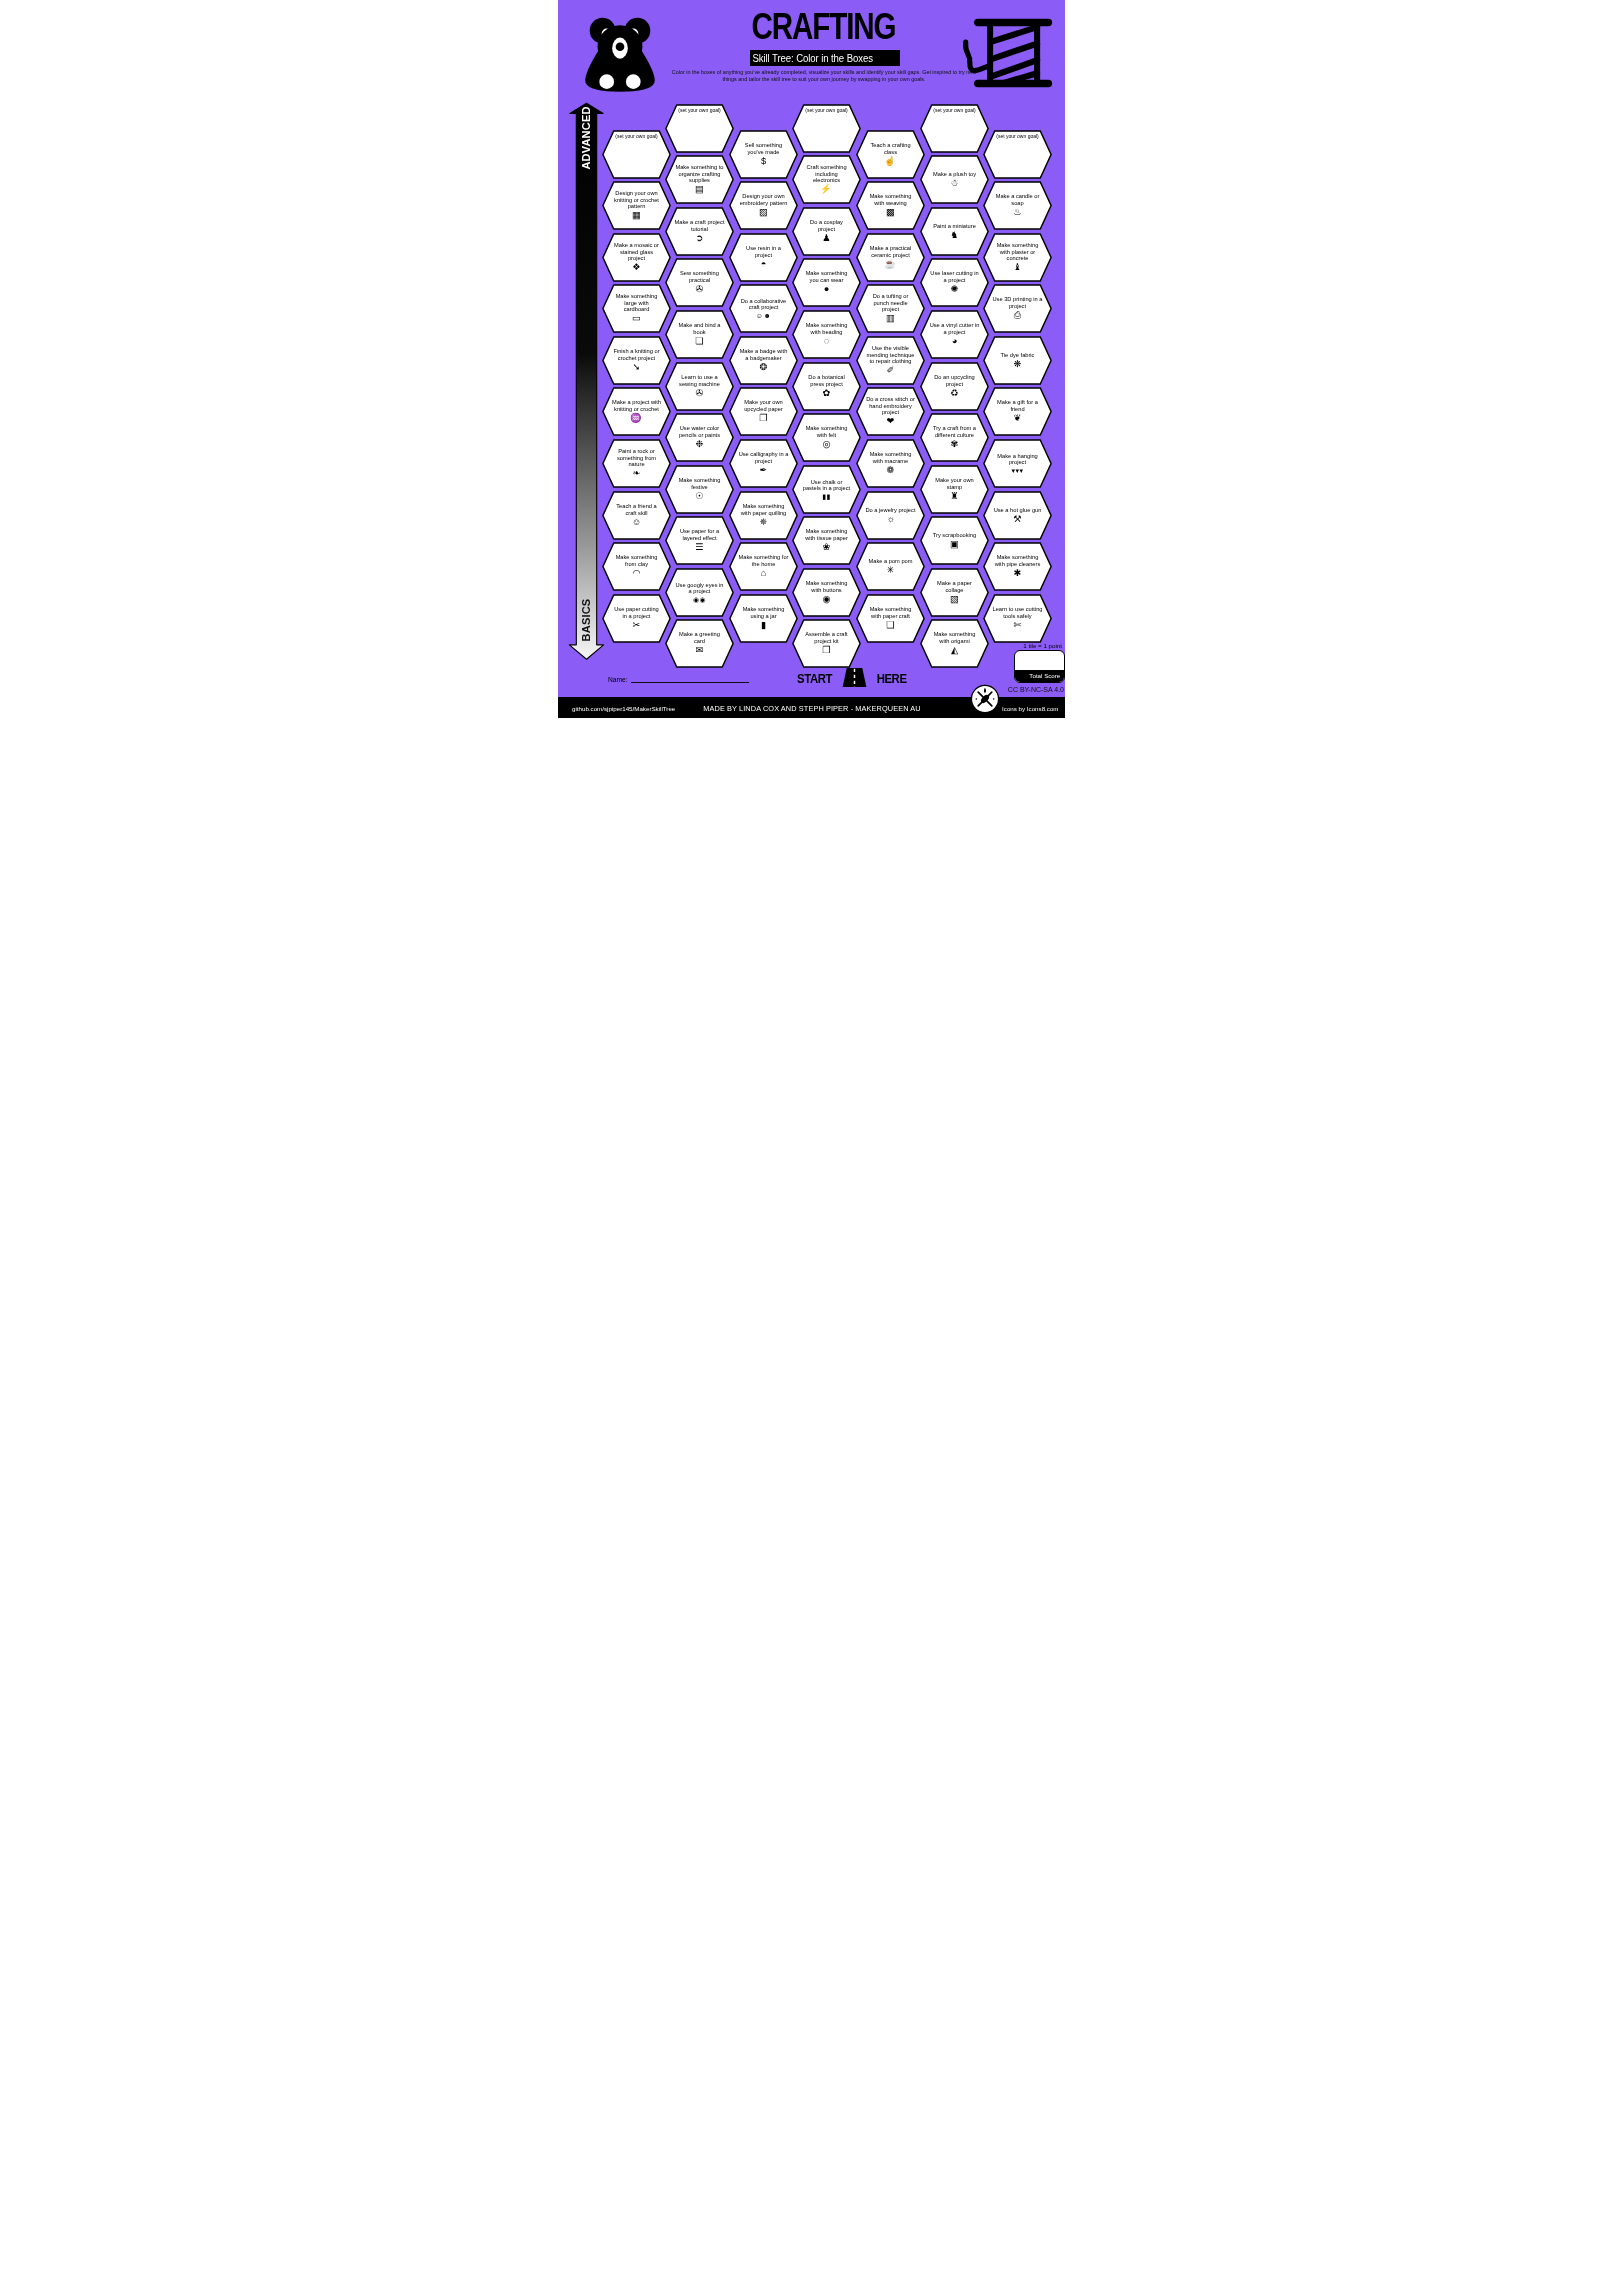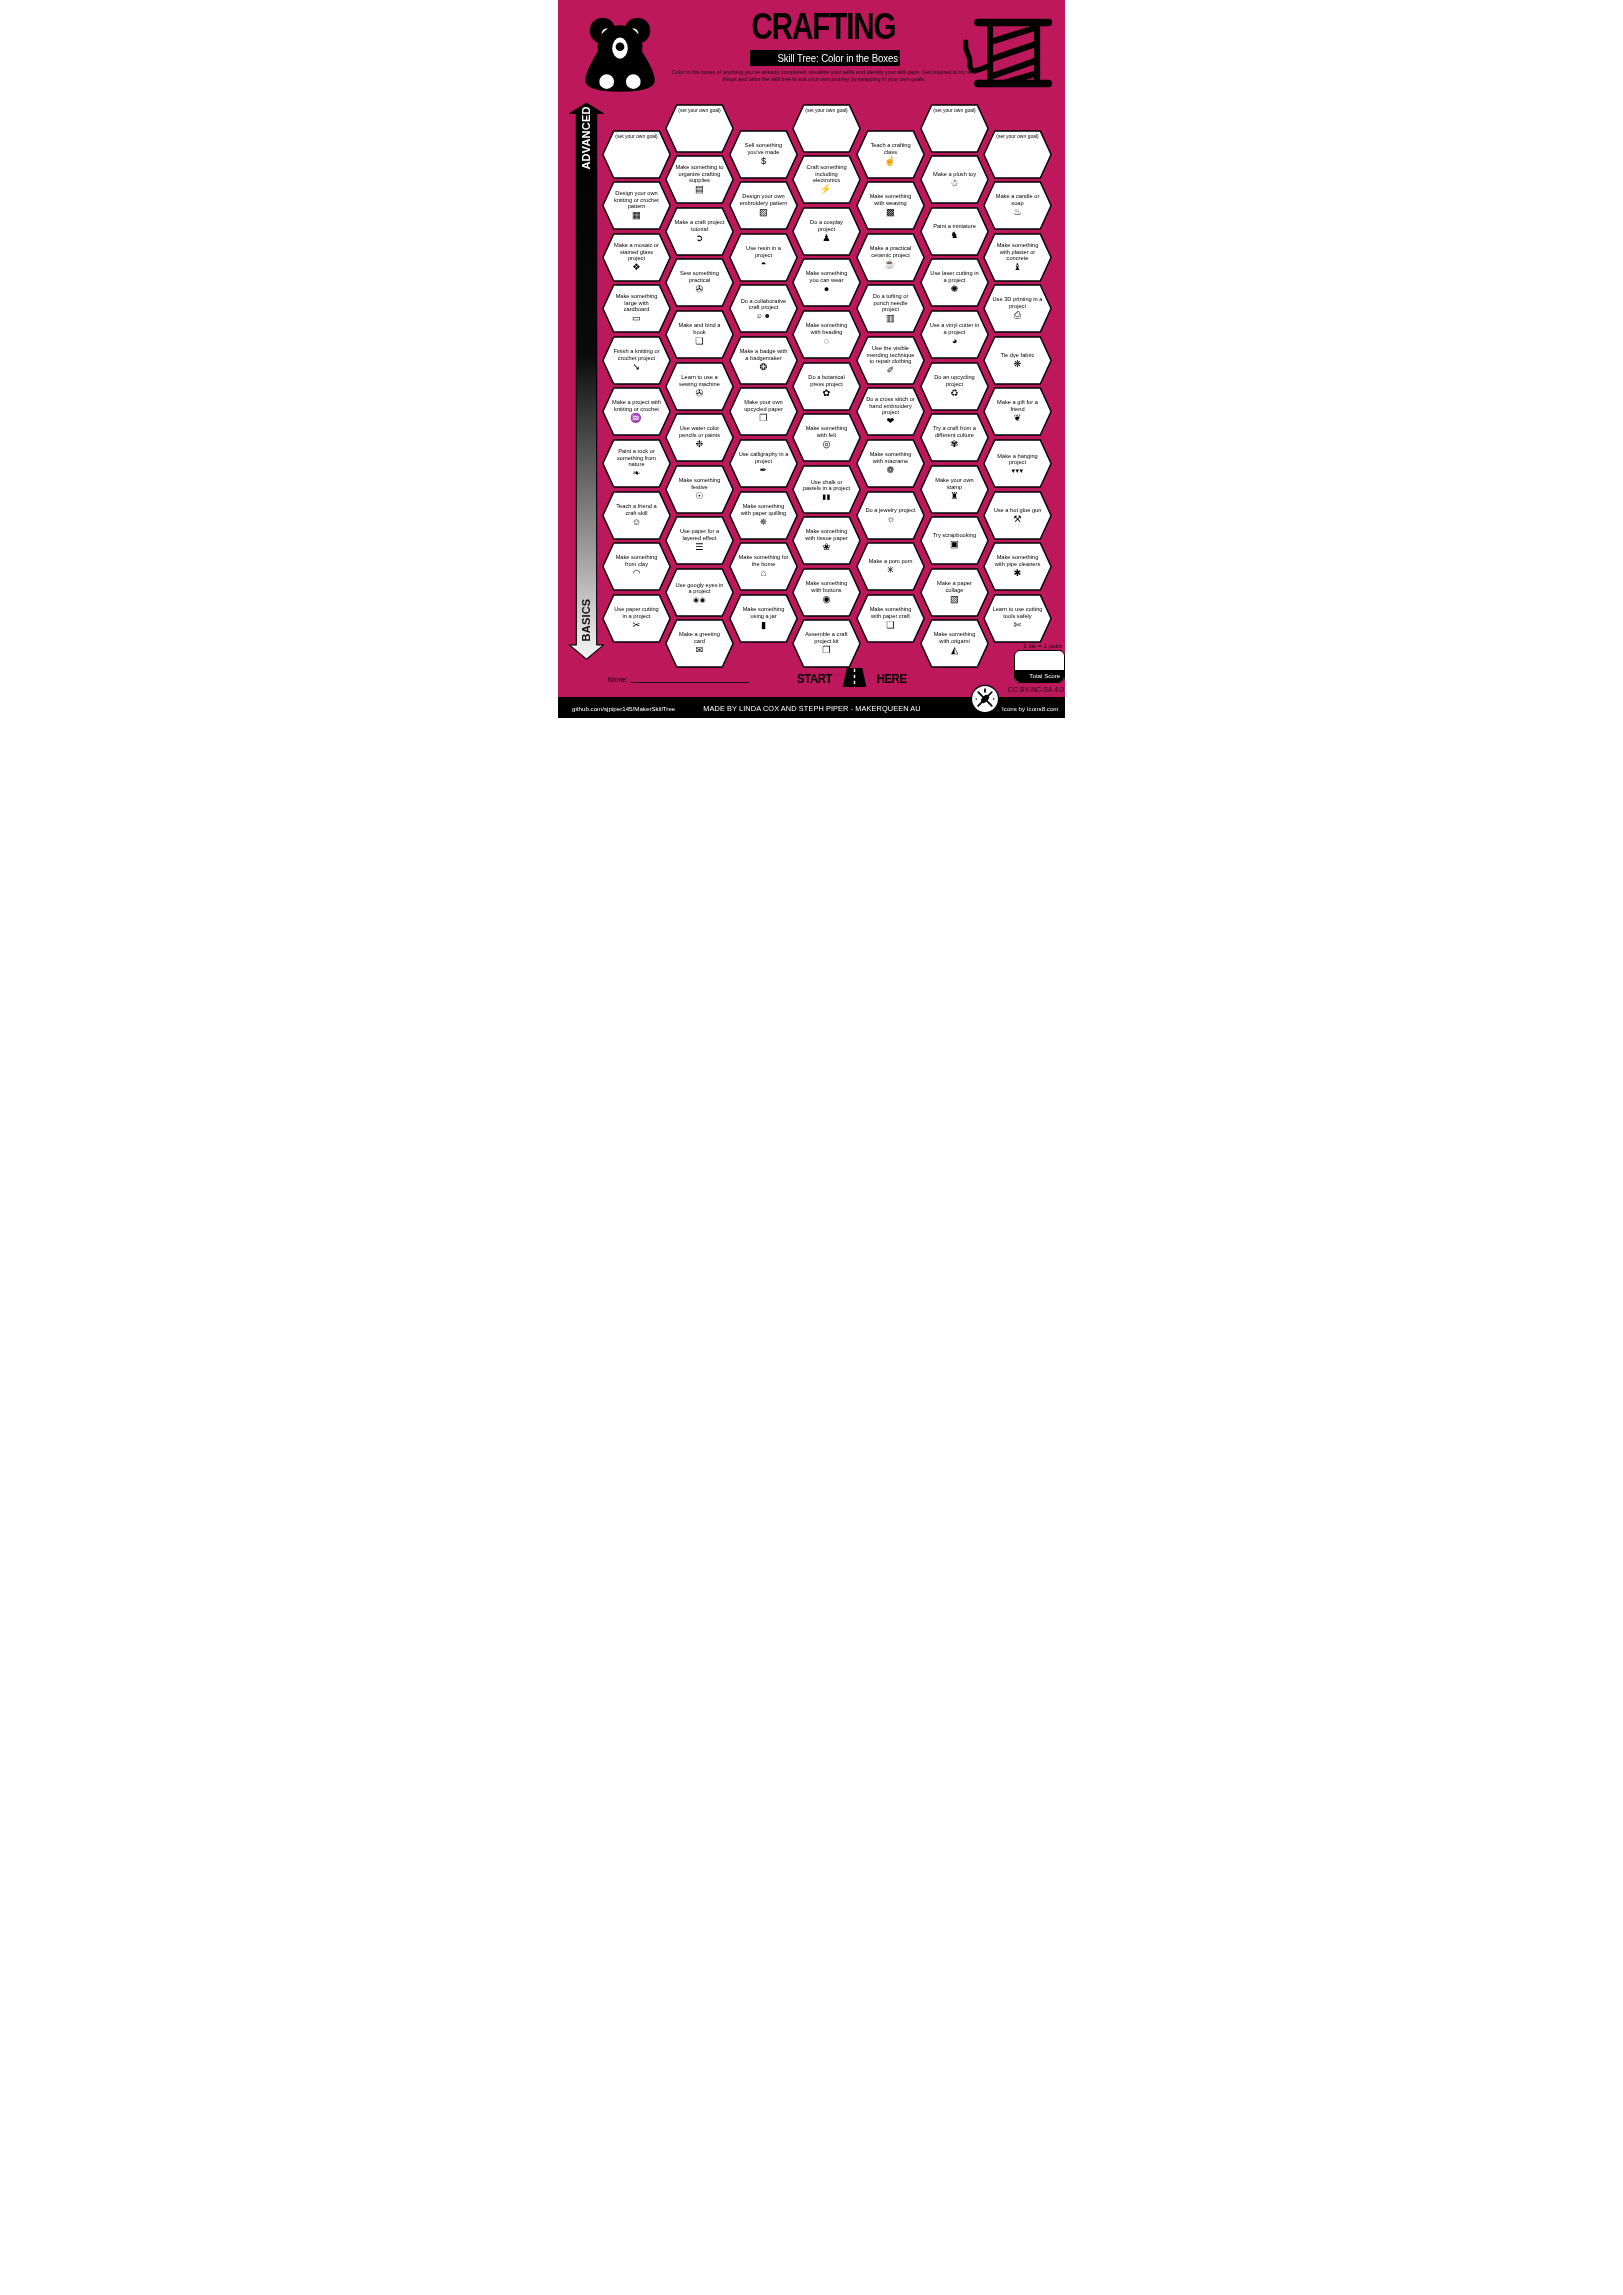--- a/index.html
+++ b/index.html
@@ -1,24 +1,24 @@
 <!DOCTYPE html>
 <html style="font-size:7.4px"><head>
 <meta charset="utf-8">
 <style>
   html,body{margin:0;padding:0;background:#fff;}
   body{font-family:"Liberation Sans",sans-serif;color:#000;}
-  .page{position:relative;width:507px;height:718px;margin:0 auto;background:#be185d;overflow:hidden;}
+  .page{position:relative;width:507px;height:718px;margin:0 auto;background:#8b5cf6;overflow:hidden;}
 
   
   .title{position:absolute;left:150px;top:8.3px;width:231px;text-align:center;
          font-size:37px;font-weight:900;letter-spacing:-1.4px;line-height:1;
          transform:scaleX(0.8);transform-origin:center;}
   .subtitle-box{position:absolute;left:192px;top:50px;width:150px;height:16px;background:#000;
-                display:flex;align-items:center;justify-content:flex-end;}
+                display:flex;align-items:center;justify-content:flex-start;}
   .subtitle-box span{color:#fff;font-size:10px;font-weight:500;letter-spacing:-0.1px;transform:scaleX(0.96);}
   .descr{position:absolute;left:112px;top:69px;width:308px;text-align:center;
          font-size:5.4px;line-height:1.38;color:#111;}
 
   
   .bear{position:absolute;left:23px;top:12px;}
   .spool{position:absolute;left:402px;top:13px;}
 
   
   .axis-arrow{position:absolute;left:9.3px;top:101px;}

